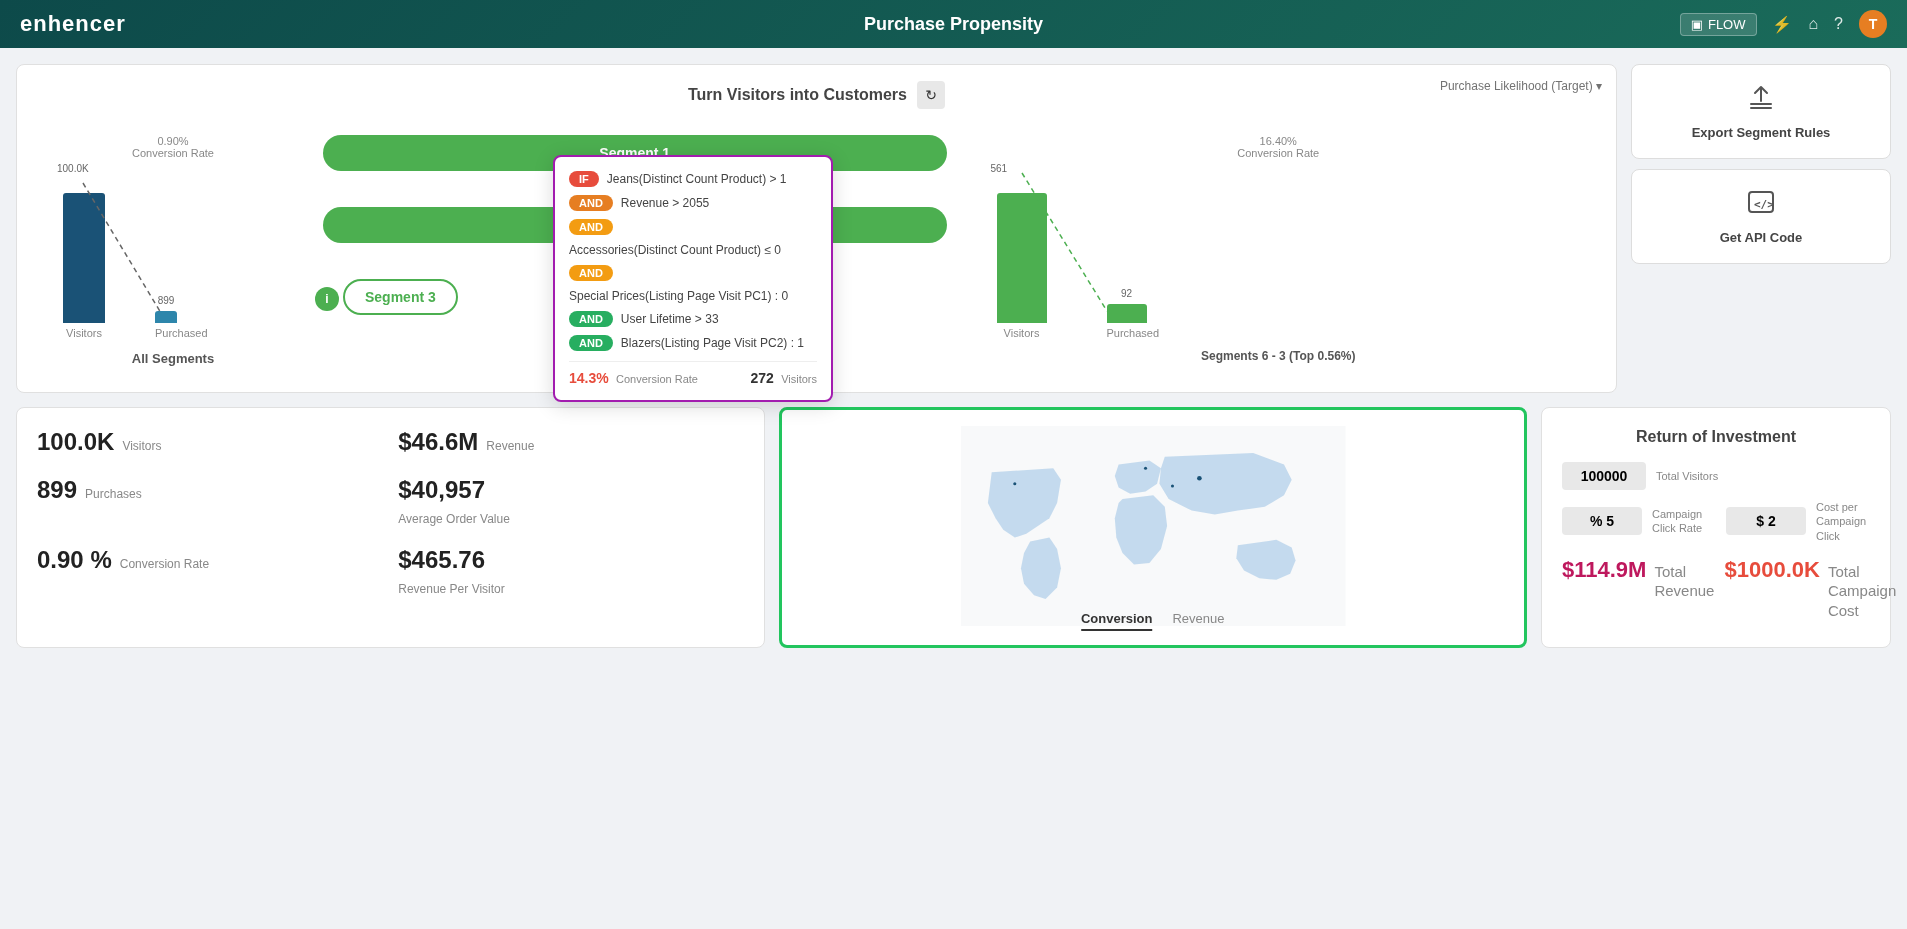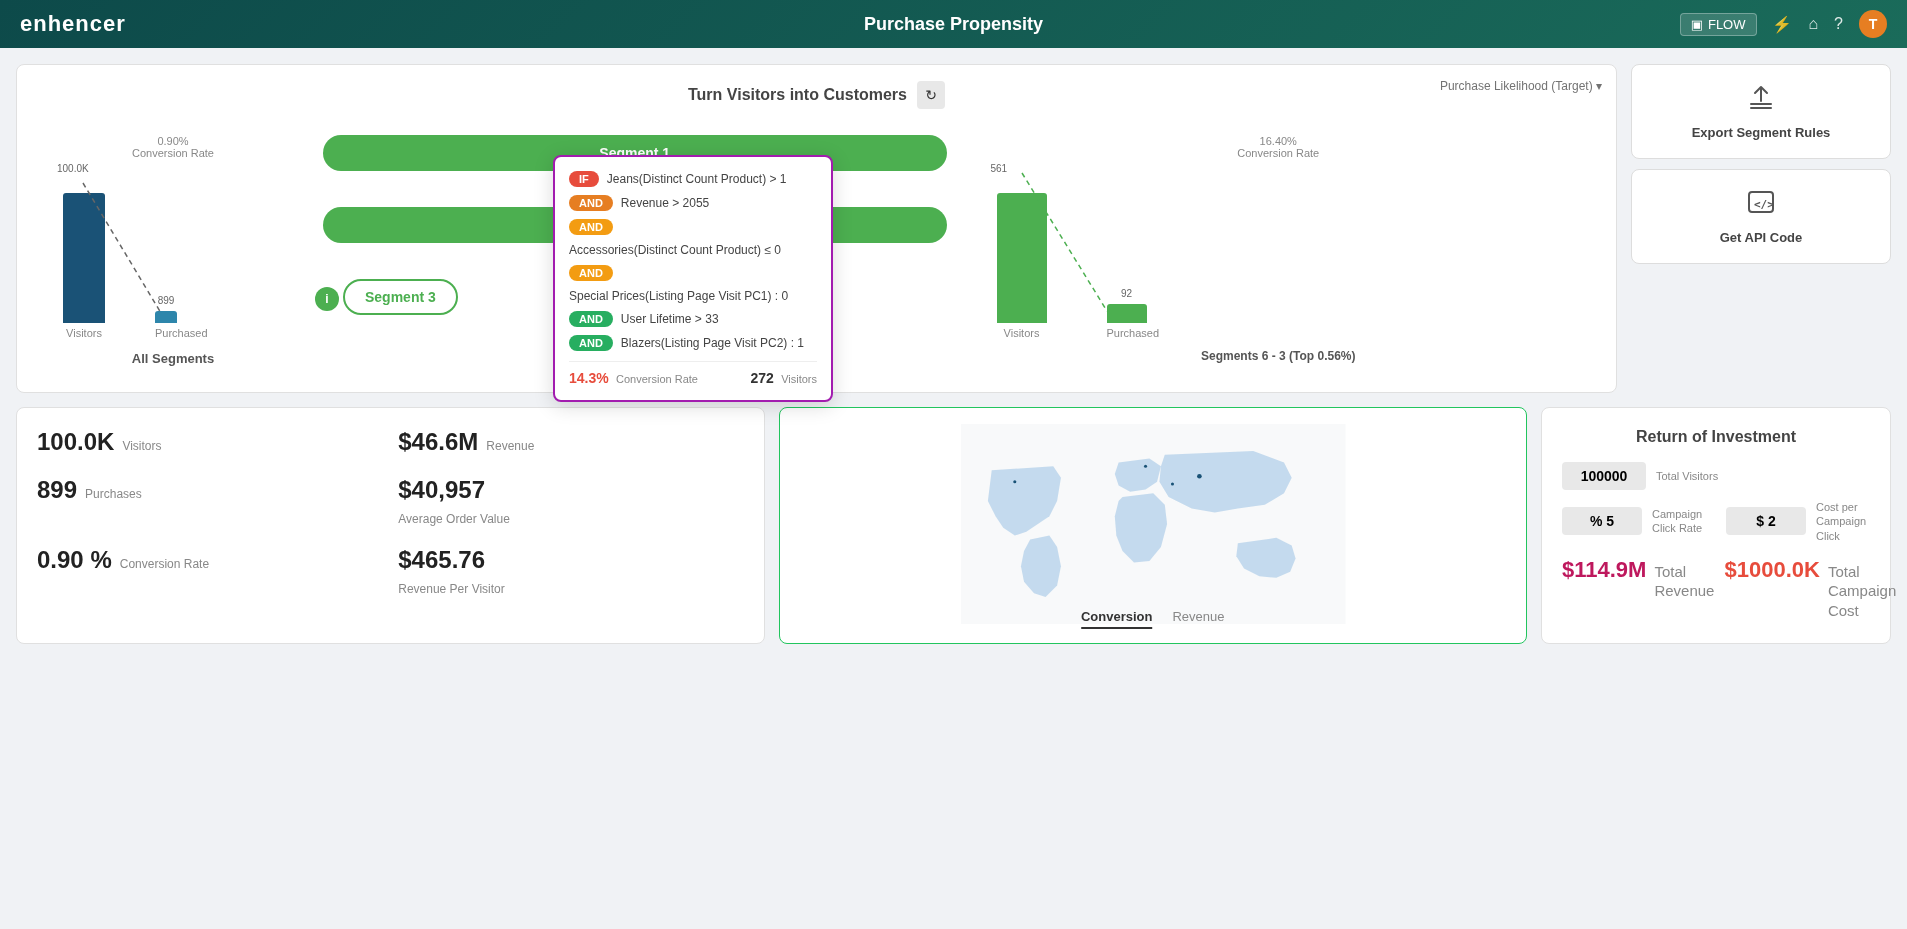--- a/index.html
+++ b/index.html
@@ -283,21 +283,21 @@
     }
     .stat-label {
       font-size: 12px;
       color: #888;
     }
 
     
     .map-card {
       background: white;
       border-radius: 8px;
-      border: 1px solid #22c55e;
+      border: 3px solid #22c55e;
       padding: 16px;
       position: relative;
       overflow: hidden;
     }
     .map-tabs {
       display: flex;
       gap: 20px;
       position: absolute;
       bottom: 14px;
       left: 50%;

